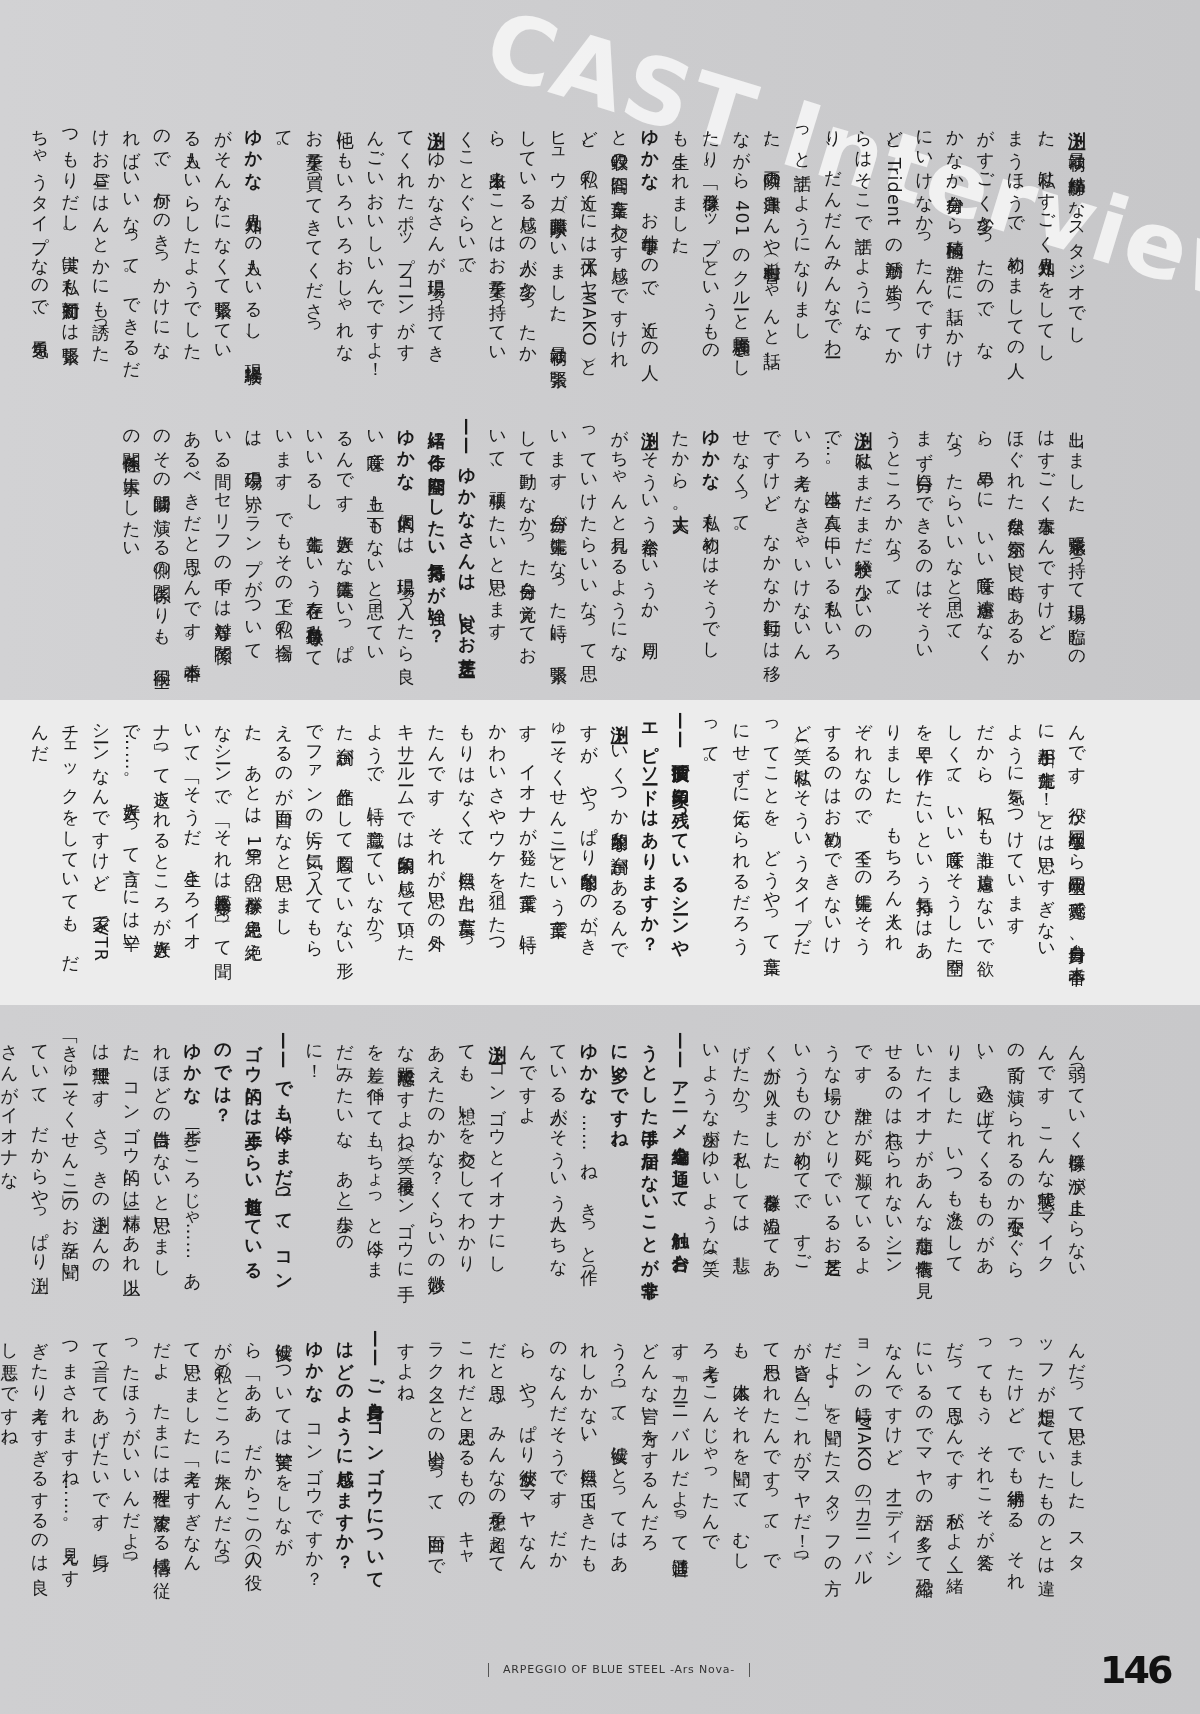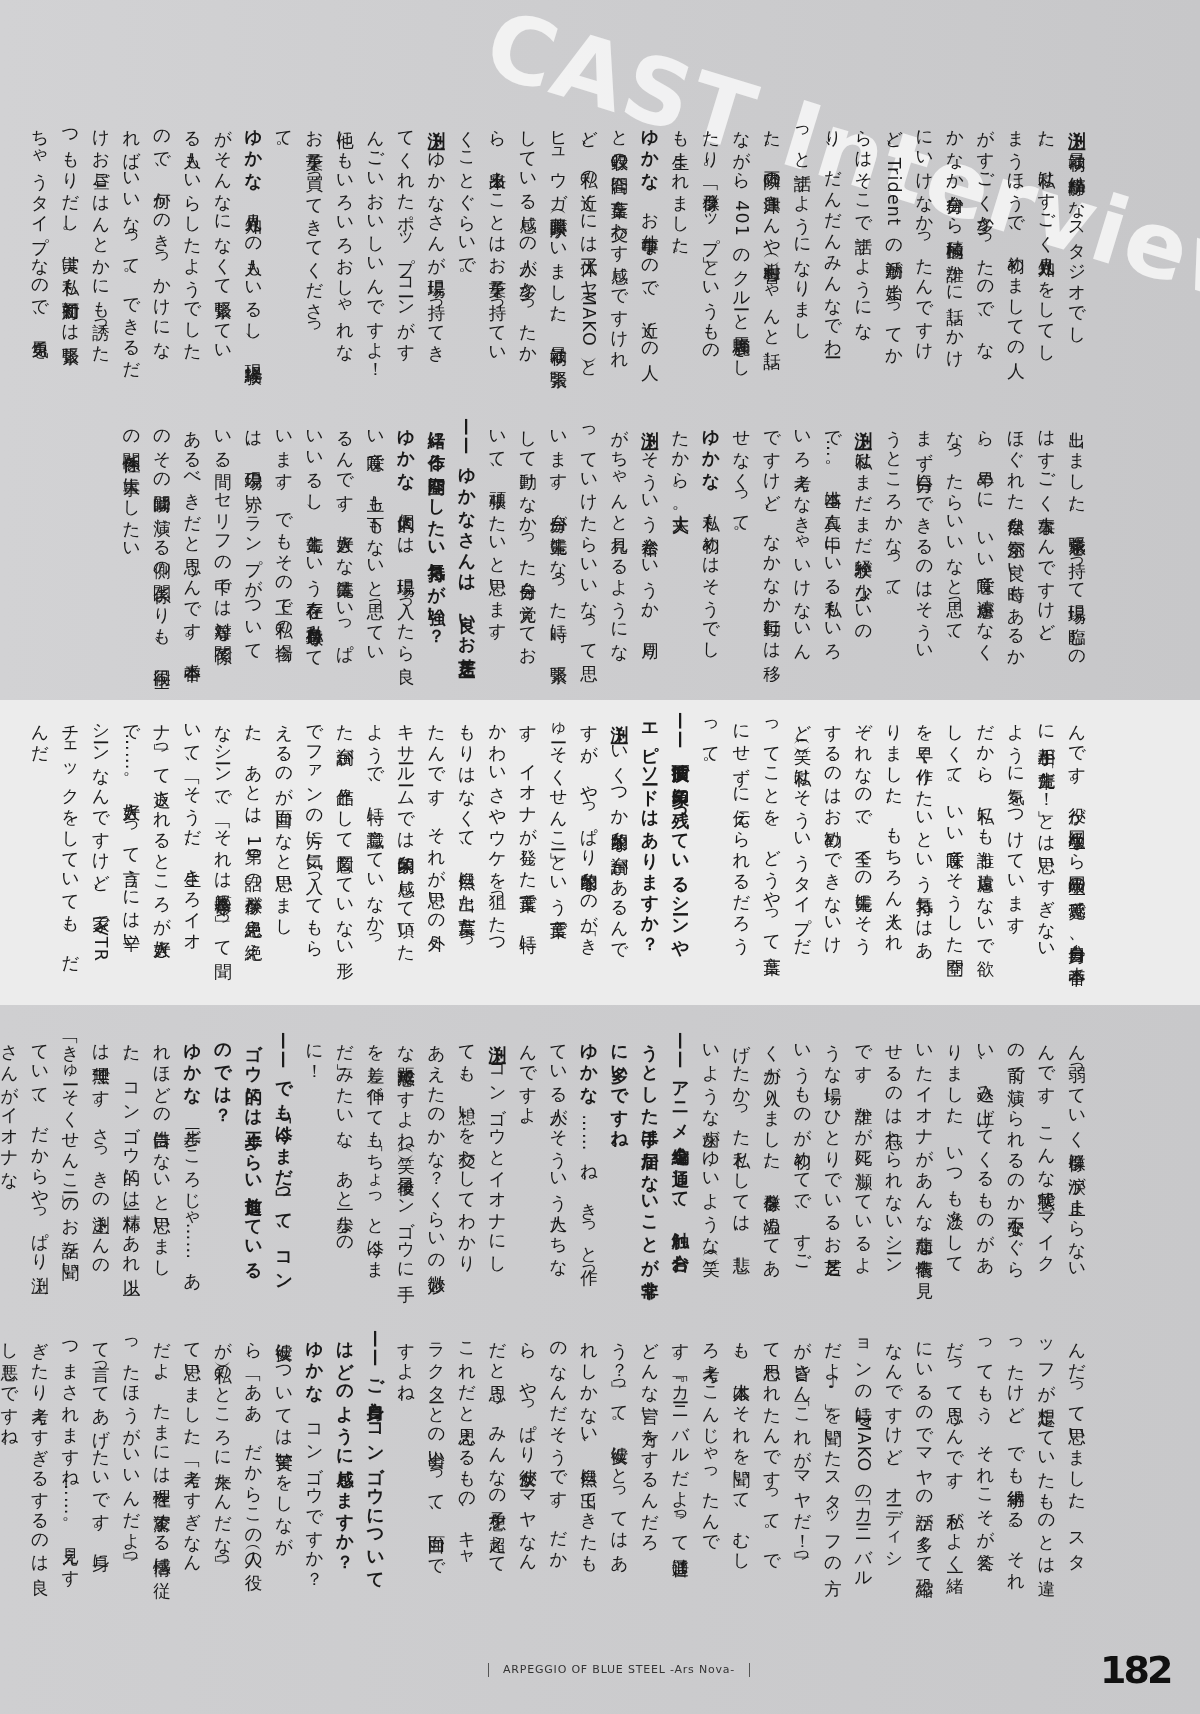--- a/index.html
+++ b/index.html
@@ -57,13 +57,13 @@
     <p><span class="sp">ゆかな　</span><span>三歩どころじゃ……あれほどの告白はないと思いました。コンゴウ的には精一杯。あれ以上は無理です。さっきの渕上さんの「きゅーそくせんこー」のお話を聞いていて、だからやっぱり渕上さんがイオナな</span></p>
   </div>
 
 <div class="row" id="r-2-1" style="top:1330px;right:108px;width:900px;height:252px;">
     <p><span>んだって思いました。スタッフが想定していたものとは違ったけど、でも納得する。それってもう、それこそが答えだって思うんです。私がよく一緒にいるのでマヤの話が多くて恐縮なんですけど、オーディションの時にMAKOの「カーニバルだよ♪」を聞いたスタッフの方が皆さん「これがマヤだ！」って思われたんですって。でも、本人はそれを聞いて、むしろ考えこんじゃったんです。「『カーニバルだよ』って普通はどんな言い方をするんだろう？」って。彼女にとってはあれしかない、自然に出てきたものなんだそうです。だから、やっぱり彼女がマヤなんだと思う。みんなの予想を超えてこれだと思えるもの、キャラクターとの出会いって、面白いですよね。</span></p>
     <p><span class="q">——ご自身とコンゴウについてはどのように感じますか？</span></p>
     <p><span class="sp">ゆかな　</span><span>コンゴウですか？　彼女については苦笑いをしながら、「ああ、だからこの人（の役が）私のところに来たんだな」って思いました。「考えすぎなんだよ。たまには理性を凌駕する感情に従ったほうがいいんだよ」って言ってあげたいです。身につまされますね……。見えすぎたり考えすぎるするのは良し悪しですね。</span></p>
   </div>
 
 <div class="ftitle">ARPEGGIO OF BLUE STEEL -Ars Nova-</div>
-<div class="pnum">182</div>
+<div class="pnum">146</div>
 
 </body></html>

